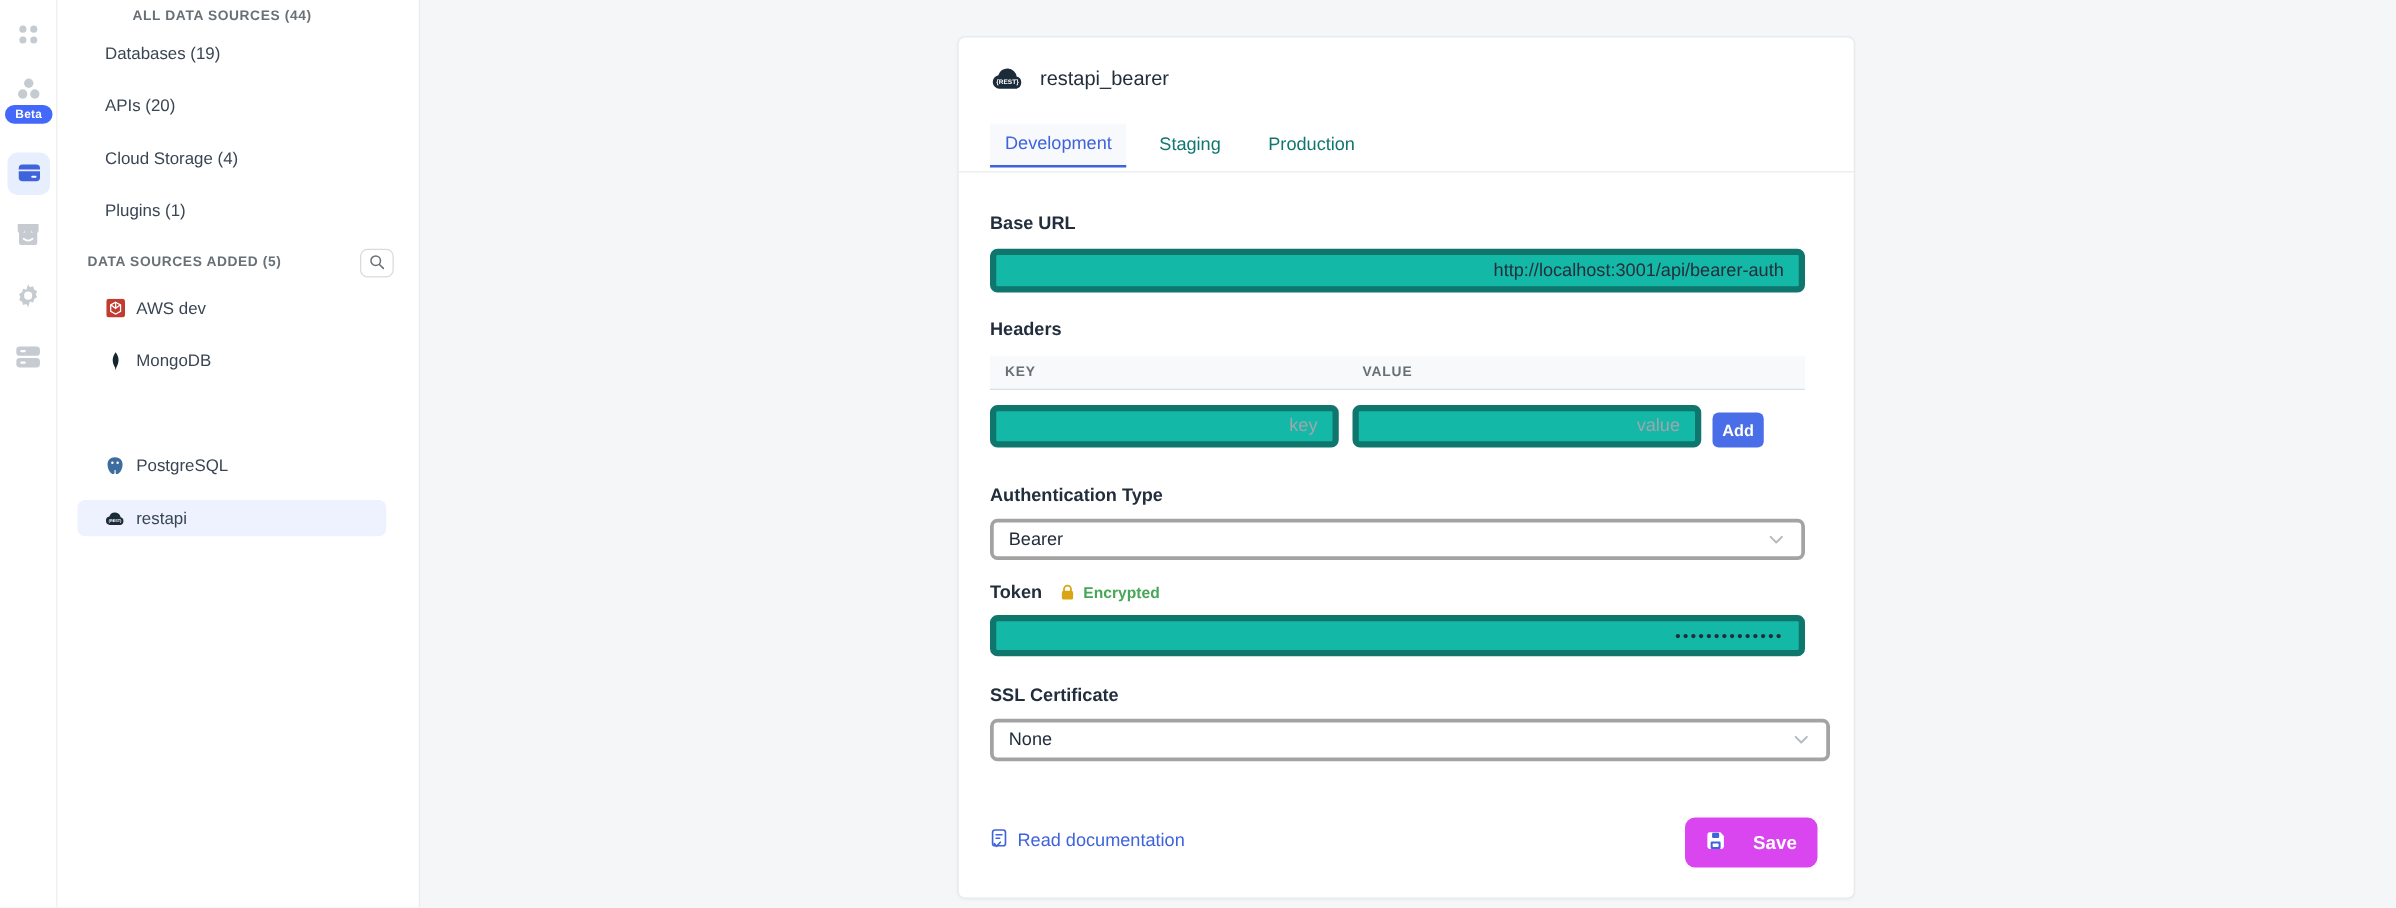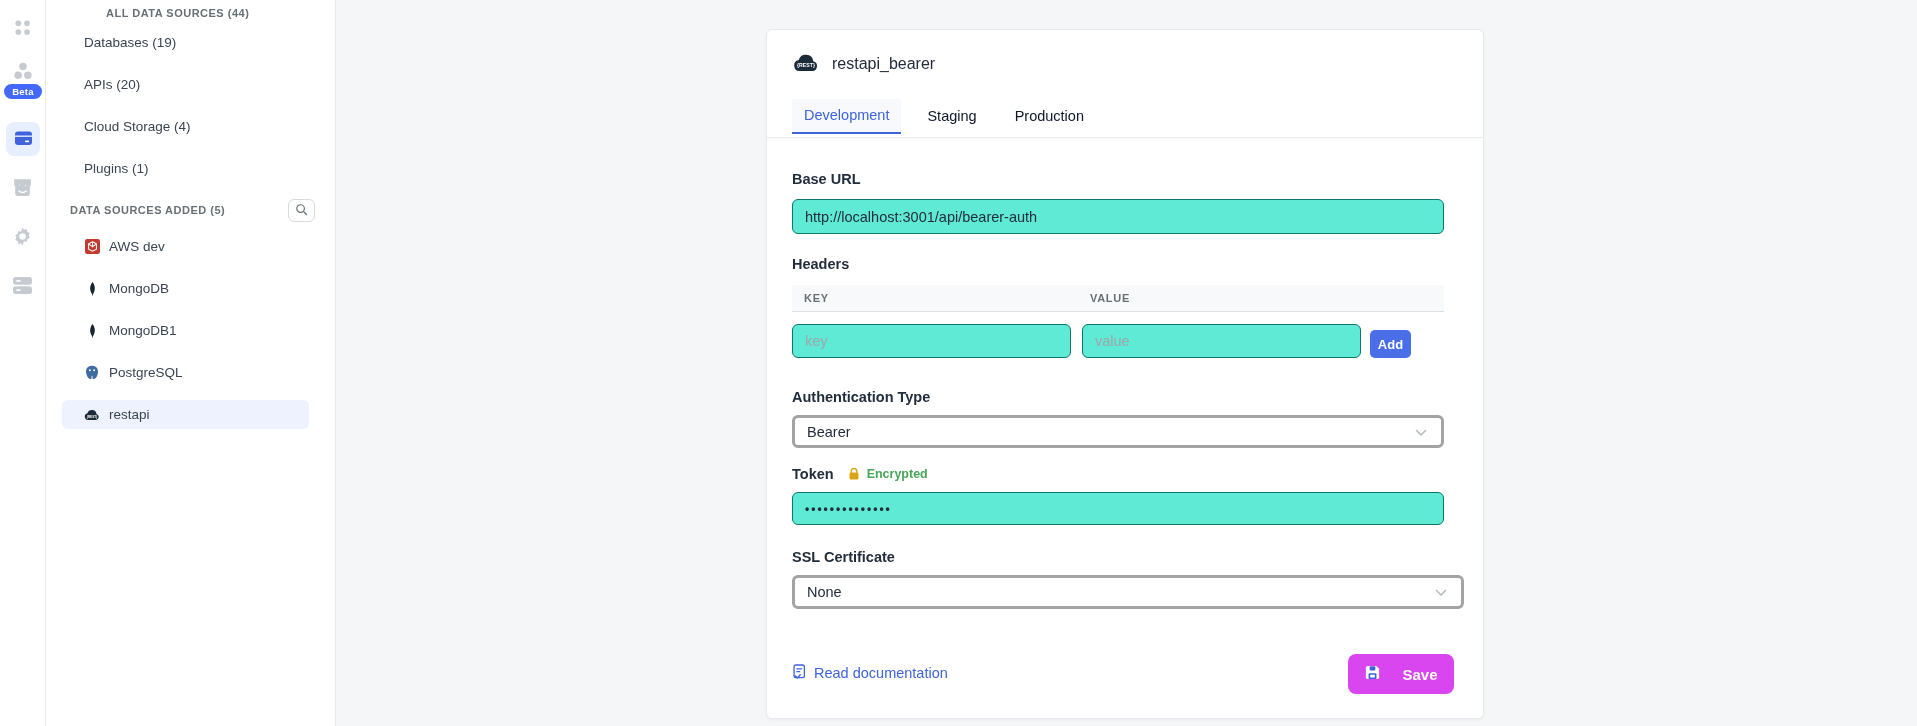--- a/index.html
+++ b/index.html
@@ -37,27 +37,27 @@
   .ds-row.selected { background:#EDF2FE; }
   .ds-row .lbl { font-size:13.5px; color:#3A4553; white-space:nowrap; }
   .r1{top:232px;} .r2{top:274px;} .r3{top:316px;} .r4{top:358px;} .r5{top:400px;}
   .ds-ico { width:16px; height:16px; display:flex; align-items:center; justify-content:center; flex:0 0 16px; }
   
   .card { position:absolute; left:766px; top:29px; width:718px; height:690px; background:#fff;
       border:1px solid #E7E9EC; border-radius:6px; box-shadow:0 1px 3px rgba(20,20,43,.04); }
   .title-row { position:absolute; left:26px; top:22px; height:24px; display:flex; align-items:center; gap:13px; }
   .title-row .ttl { font-size:16px; font-weight:500; color:#232E3C; }
   .tabs { position:absolute; left:25px; top:69px; height:35px; display:flex; gap:14px; }
-  .tab { padding:0 12px; line-height:33px; font-size:14.5px; color:#0f172a; cursor:pointer; background:none; border:none; }
+  .tab { padding:0 12px; line-height:33px; font-size:14.5px; color:#0f766e; cursor:pointer; background:none; border:none; }
   .tab.active { color:#3E63DD; background:#F8F9FC; border-bottom:2px solid #3E63DD; }
   .tabs-divider { position:absolute; left:0; top:107px; width:716px; height:1px; background:#E9EBEE; }
   .f-label { position:absolute; left:25px; height:16px; line-height:16px; font-size:14.5px; font-weight:bold; color:#232E3C; }
   .l-baseurl{top:141px;} .l-headers{top:226px;} .l-auth{top:359px;} .l-ssl{top:519px;}
-  .txt-input { position:absolute; height:35px; border:1px solid #0f766e; border-radius:6px; padding:0 12px;
-      font-family:"Liberation Sans",sans-serif; font-size:14.5px; color:#232E3C; background:#5eead4; outline:none; }
+  .txt-input { position:absolute; height:35px; border:5px solid #0f766e; border-radius:6px; padding:0 12px;
+      font-family:"Liberation Sans",sans-serif; font-size:14.5px; color:#232E3C; background:#14b8a6; outline:none;text-align:right; }
   .txt-input::placeholder { color:#9FA6AD; }
   .in-baseurl { left:25px; top:169px; width:652px; }
   .kv-head { position:absolute; left:25px; top:255px; width:652px; height:27px; background:#F8F9FA;
       border-bottom:1px solid #DCE0E4; display:flex; align-items:center;
       font-size:11px; font-weight:bold; color:#687076; letter-spacing:.7px; }
   .kv-head .k { width:290px; padding-left:12px; } .kv-head .v { padding-left:8px; }
   .in-key   { left:25px;  top:294px; width:279px; height:34px; }
   .in-value { left:315px; top:294px; width:279px; height:34px; }
   .add-btn { position:absolute; left:603px; top:300px; width:41px; height:28px; border:none; border-radius:5px;
       background:#4A6EE8; color:#fff; font-family:"Liberation Sans",sans-serif; font-size:13px; font-weight:bold; cursor:pointer; }
@@ -169,28 +169,20 @@
       <span class="lbl">AWS dev</span>
     </div>
     <div class="ds-row r2">
       <span class="ds-ico">
         <svg width="15" height="16" viewBox="0 0 16 16">
           <path d="M8 .4 C5.1 4.2 4.5 8.4 7.5 13.3 L8 15.6 L8.6 13.3 C11.5 8.4 10.9 4.2 8 .4 Z" fill="#17252F"></path>
         </svg>
       </span>
       <span class="lbl">MongoDB</span>
     </div>
-    <div class="ds-row r3">
-      <span class="ds-ico">
-        <svg width="15" height="16" viewBox="0 0 16 16">
-          <path d="M8 .4 C5.1 4.2 4.5 8.4 7.5 13.3 L8 15.6 L8.6 13.3 C11.5 8.4 10.9 4.2 8 .4 Z" fill="#17252F"></path>
-        </svg>
-      </span>
-      <span class="lbl">MongoDB1</span>
-    </div>
     <div class="ds-row r4">
       <span class="ds-ico">
         <svg width="16" height="16" viewBox="0 0 16 16">
           <path d="M8 .8 C3.6 .8 1.6 3.8 2.1 7.6 c.4 3 1.9 5.9 3.9 6.5 1 .3 1.6 -.2 1.6 -1 v-1.9 c0 -.6 .9 -.6 .9 0 v1.9 c0 .8 .6 1.3 1.6 1 2 -.6 3.5 -3.5 3.9 -6.5 C14.4 3.8 12.4 .8 8 .8 Z" fill="#3D6C9E"></path>
           <circle cx="5.9" cy="5.2" r="1" fill="#fff"></circle>
           <circle cx="10.1" cy="5.2" r="1" fill="#fff"></circle>
         </svg>
       </span>
       <span class="lbl">PostgreSQL</span>
     </div>

